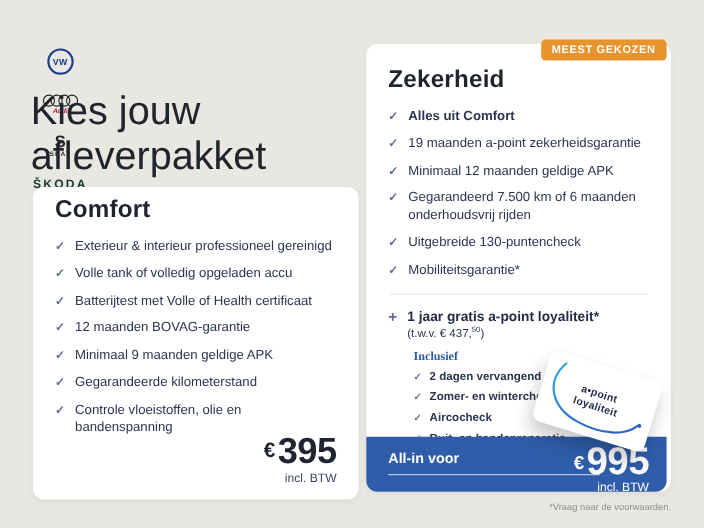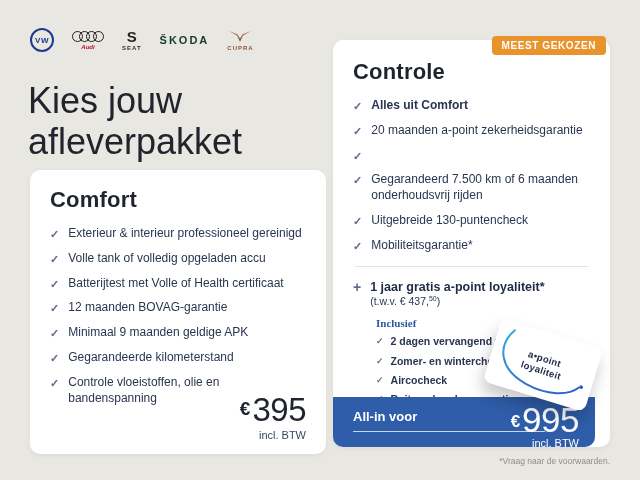--- a/index.html
+++ b/index.html
@@ -1,20 +1,20 @@
 <!DOCTYPE html>
 <html><head>
 <meta charset="utf-8">
 <style>
   * { margin:0; padding:0; box-sizing:border-box; }
   html,body { width:640px; height:480px; }
   body { font-family:"Liberation Sans", sans-serif; background:#E9E7E1; position:relative; overflow:hidden; }
 
   
-  .brandbar { position:absolute; left:30px; top:28px; display:flex; align-items:center; gap:18px; }
+  .brandbar { position:absolute; left:30px; top:44px; display:flex; align-items:center; gap:18px;flex-direction:column; }
   .brand { display:flex; flex-direction:column; align-items:center; justify-content:center; }
   .vw-circle { width:24px; height:24px; border:2px solid #1B3C8C; border-radius:50%;
                display:flex; align-items:center; justify-content:center;
                color:#1B3C8C; font-size:8px; font-weight:bold; letter-spacing:.5px; }
   .audi-rings { display:flex; }
   .audi-rings i { width:11px; height:11px; border:1.6px solid #1F1F1F; border-radius:50%; display:block; }
   .audi-rings i + i { margin-left:-4px; }
   .sub-label { font-size:6px; font-weight:bold; letter-spacing:1px; margin-top:2px; }
   .audi-sub { color:#BB0A30; letter-spacing:0; font-style:italic; }
   .seat-glyph { font-size:15px; font-weight:900; color:#262320; line-height:13px; }
@@ -22,36 +22,36 @@
   .skoda-word { font-size:11px; font-weight:800; letter-spacing:2px; color:#143A2E; }
   .cupra-sub { color:#8A5530; }
 
   
   .page-title { position:absolute; left:28px; top:80px; width:290px;
                 font-size:36px; line-height:1.14; font-weight:500; color:#20242C; }
 
   
   .card { position:absolute; background:#ffffff; border-radius:10px;
           box-shadow:0 2px 6px rgba(0,0,0,0.05); }
-  .card-comfort { left:30px; top:170px; width:296px; height:284px; padding:17px 20px; }
+  .card-comfort { left:30px; top:170px; width:296px; height:284px; padding:7px 20px; }
   .card-zeker   { left:333px; top:40px; width:277px; height:407px; padding:19px 20px; }
 
   .card h2 { font-size:22px; font-weight:bold; color:#1F2430; letter-spacing:.2px; }
 
   ul.checklist { list-style:none; margin-top:13px; }
   ul.checklist li { display:flex; gap:9px; font-size:12px; line-height:1.32; color:#2A3550;
                     margin-bottom:9px; }
   ul.checklist li.bold .txt { font-weight:bold; }
   .chk { color:#5C6C92; font-size:11px; font-weight:bold; flex:0 0 auto; padding-top:1px; }
 
   
   .price-block { position:absolute; right:20px; bottom:13px; text-align:right; color:#1F2430; }
   .price-line { white-space:nowrap; }
   .euro { font-size:19px; font-weight:bold; vertical-align:6px; margin-right:2px; }
-  .amount { font-size:33px; font-weight:normal; letter-spacing:-.5px; }
+  .amount { font-size:33px; font-weight:bold; letter-spacing:-.5px; }
   .price-note { font-size:11px; color:#3A4662; margin-top:0px; }
 
   
   .badge { position:absolute; top:-4px; right:4px; background:#E8932C; color:#FFFFFF;
            font-size:10px; font-weight:bold; letter-spacing:.6px; padding:4px 10px;
            border-radius:4px; }
 
   
   .divider { border:none; border-top:1px solid #E4E3E0; margin:13px 2px 13px 2px; }
   .addon-row { display:flex; gap:9px; font-size:12.5px; color:#1F2A44; }
@@ -68,21 +68,21 @@
   
   .loyalty-card { position:absolute; right:14px; top:292px; width:106px; height:66px;
                   background:#FFFFFF; border-radius:8px; transform:rotate(17deg);
                   box-shadow:0 10px 16px rgba(0,0,0,0.22); z-index:3;
                   display:flex; align-items:center; justify-content:center; }
   .loyalty-card svg { position:absolute; left:0; top:0; }
   .loyalty-text { position:relative; text-align:center; font-size:9.5px; font-weight:bold;
                   color:#1F2A44; line-height:1.25; letter-spacing:.3px; transform:rotate(1deg); }
 
   
-  .price-bar { position:absolute; left:0; right:15px; bottom:0; height:50px; background:#2F5DA9;
+  .price-bar { position:absolute; left:0; right:4px; bottom:0; height:50px; background:#2F5DA9;
                border-radius:0 0 10px 10px; color:#FFFFFF; z-index:2;margin-top:22px; }
   .bar-label { position:absolute; left:20px; top:12px; font-size:13px; font-weight:bold; }
   .bar-line { position:absolute; left:20px; top:34px; width:192px; height:1px;
               background:rgba(255,255,255,0.75); }
   .bar-price { position:absolute; right:16px; top:3px; text-align:right; }
   .bar-price .euro { font-size:17px; vertical-align:5px; }
   .bar-price .amount { font-size:35px; }
   .bar-note { font-size:11px; margin-top:-3px; }
 
   .footnote { position:absolute; right:30px; top:456px; font-size:8.5px; color:#8E8D88; }
@@ -155,32 +155,33 @@
       </li>
   </ul>
   <div class="price-block">
     <div class="price-line"><span class="euro">€</span><span class="amount">395</span></div>
     <div class="price-note">incl. BTW</div>
   </div>
 </section>
 
 <section class="card card-zeker">
   <span class="badge">MEEST GEKOZEN</span>
-  <h2>Controle</h2>
+  <h2>Zekerheid</h2>
   <ul class="checklist">
     <li class="bold">
         <span class="chk">✓</span>
         <span class="txt">Alles uit Comfort</span>
       </li>
     <li>
         <span class="chk">✓</span>
-        <span class="txt">20 maanden a-point zekerheidsgarantie</span>
-      </li>
-    <li>
-        <span class="chk">✓</span>
+        <span class="txt">19 maanden a-point zekerheidsgarantie</span>
+      </li>
+    <li>
+        <span class="chk">✓</span>
+        <span class="txt">Minimaal 12 maanden geldige APK</span>
       </li>
     <li>
         <span class="chk">✓</span>
         <span class="txt">Gegarandeerd 7.500 km of 6 maanden onderhoudsvrij rijden</span>
       </li>
     <li>
         <span class="chk">✓</span>
         <span class="txt">Uitgebreide 130-puntencheck</span>
       </li>
     <li>

